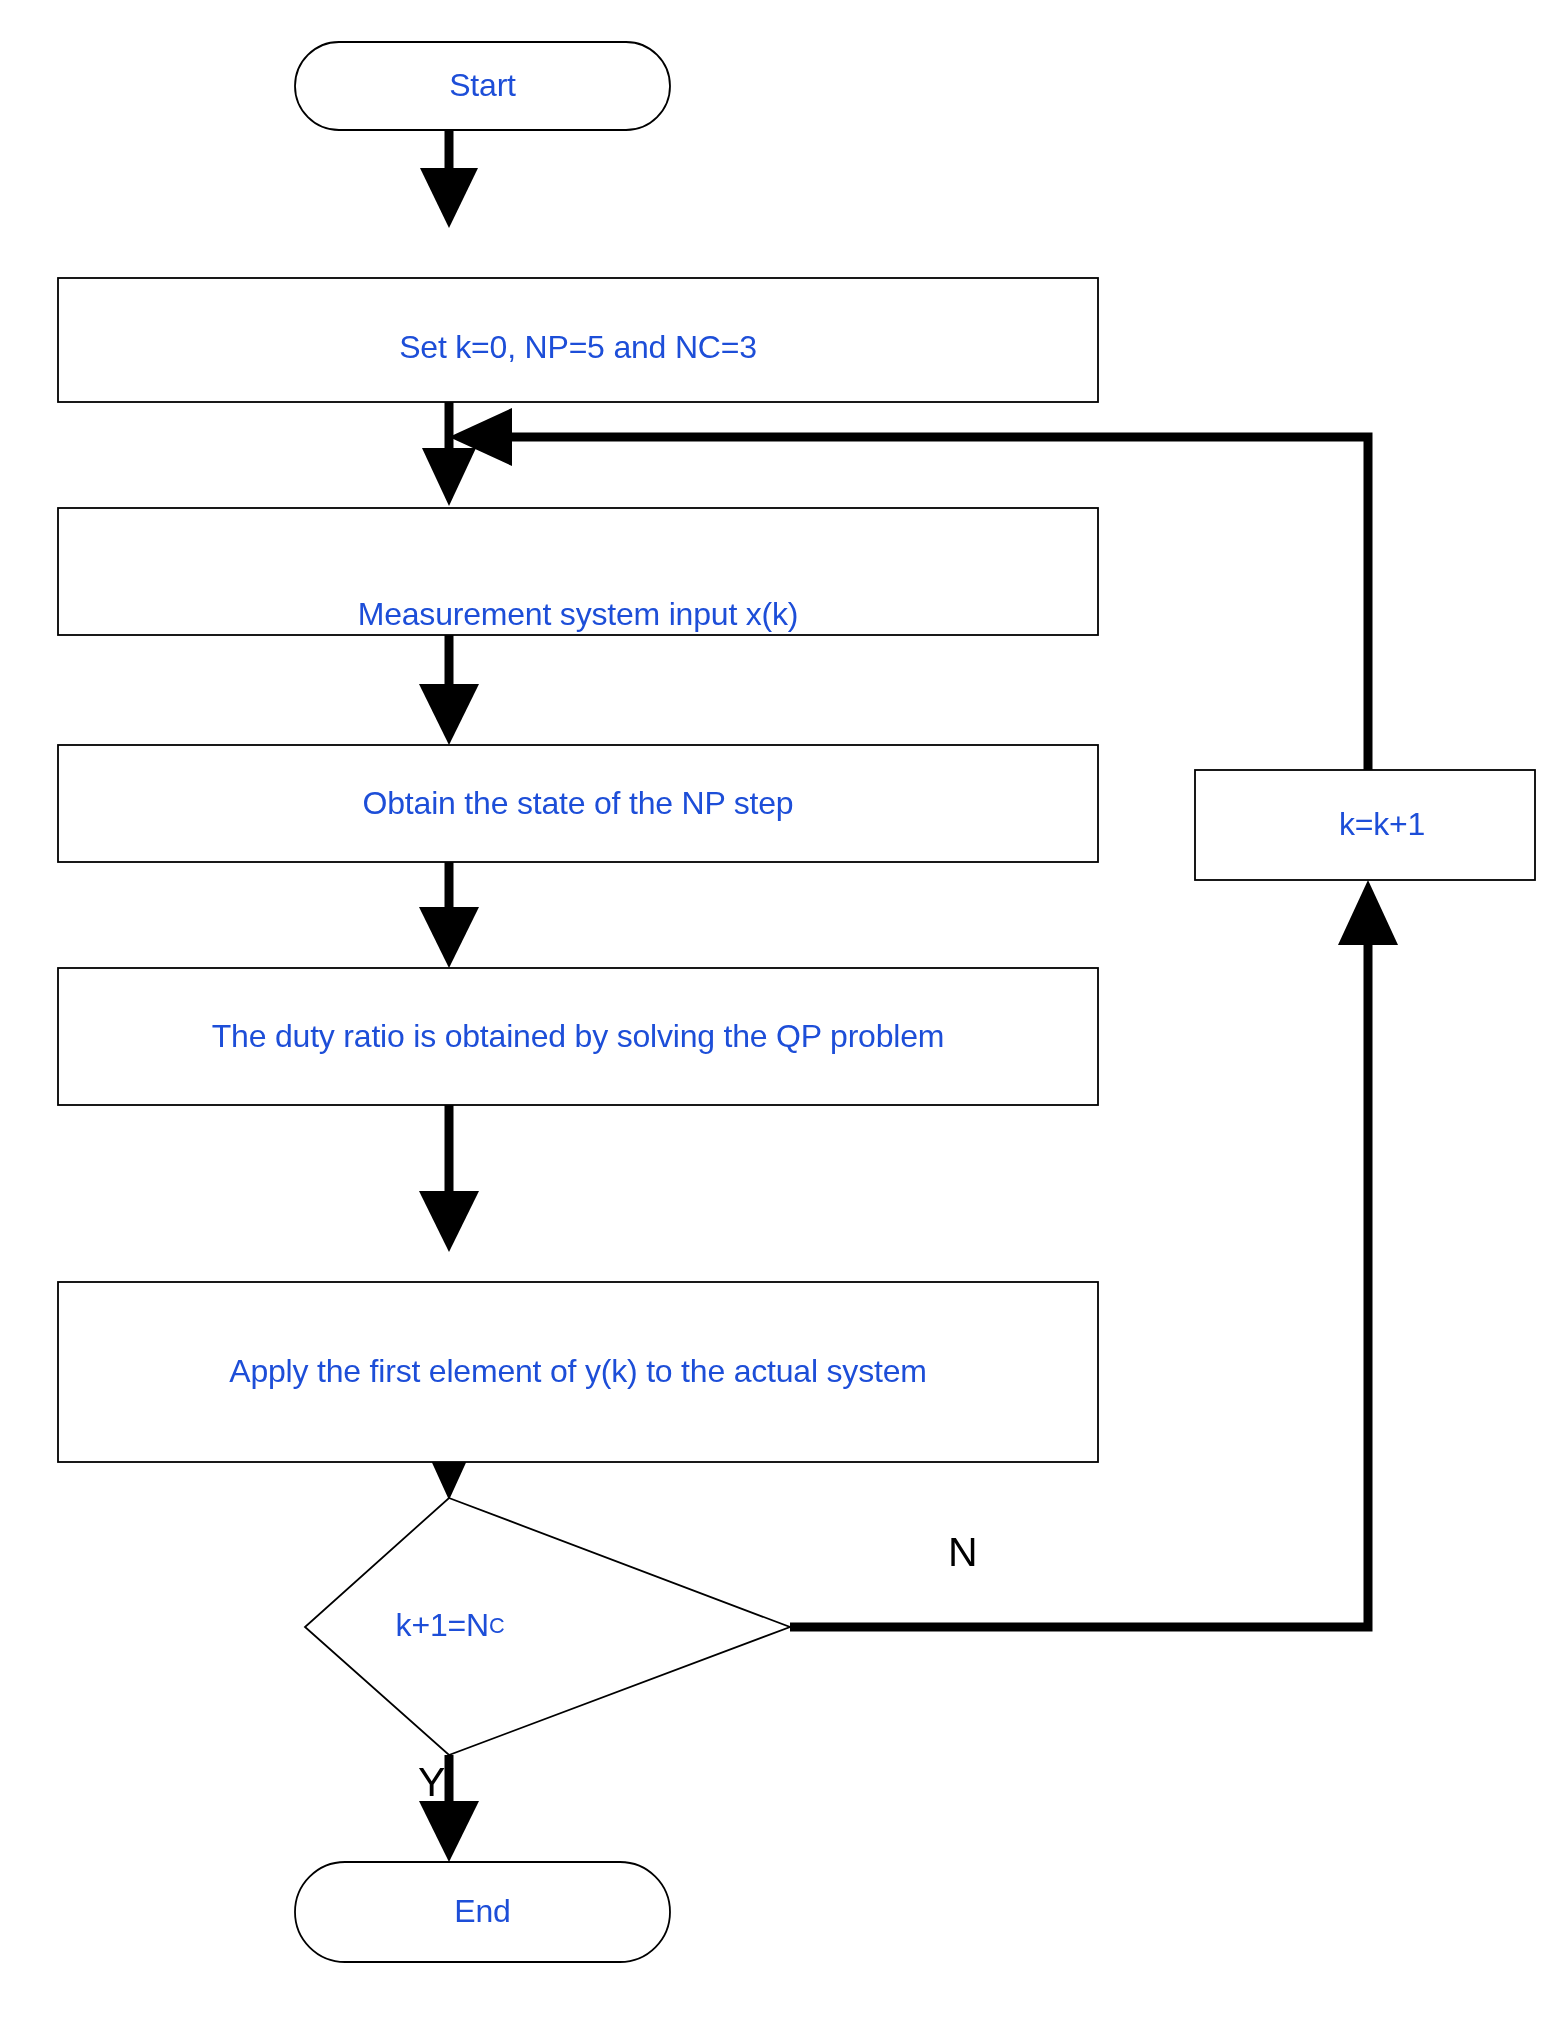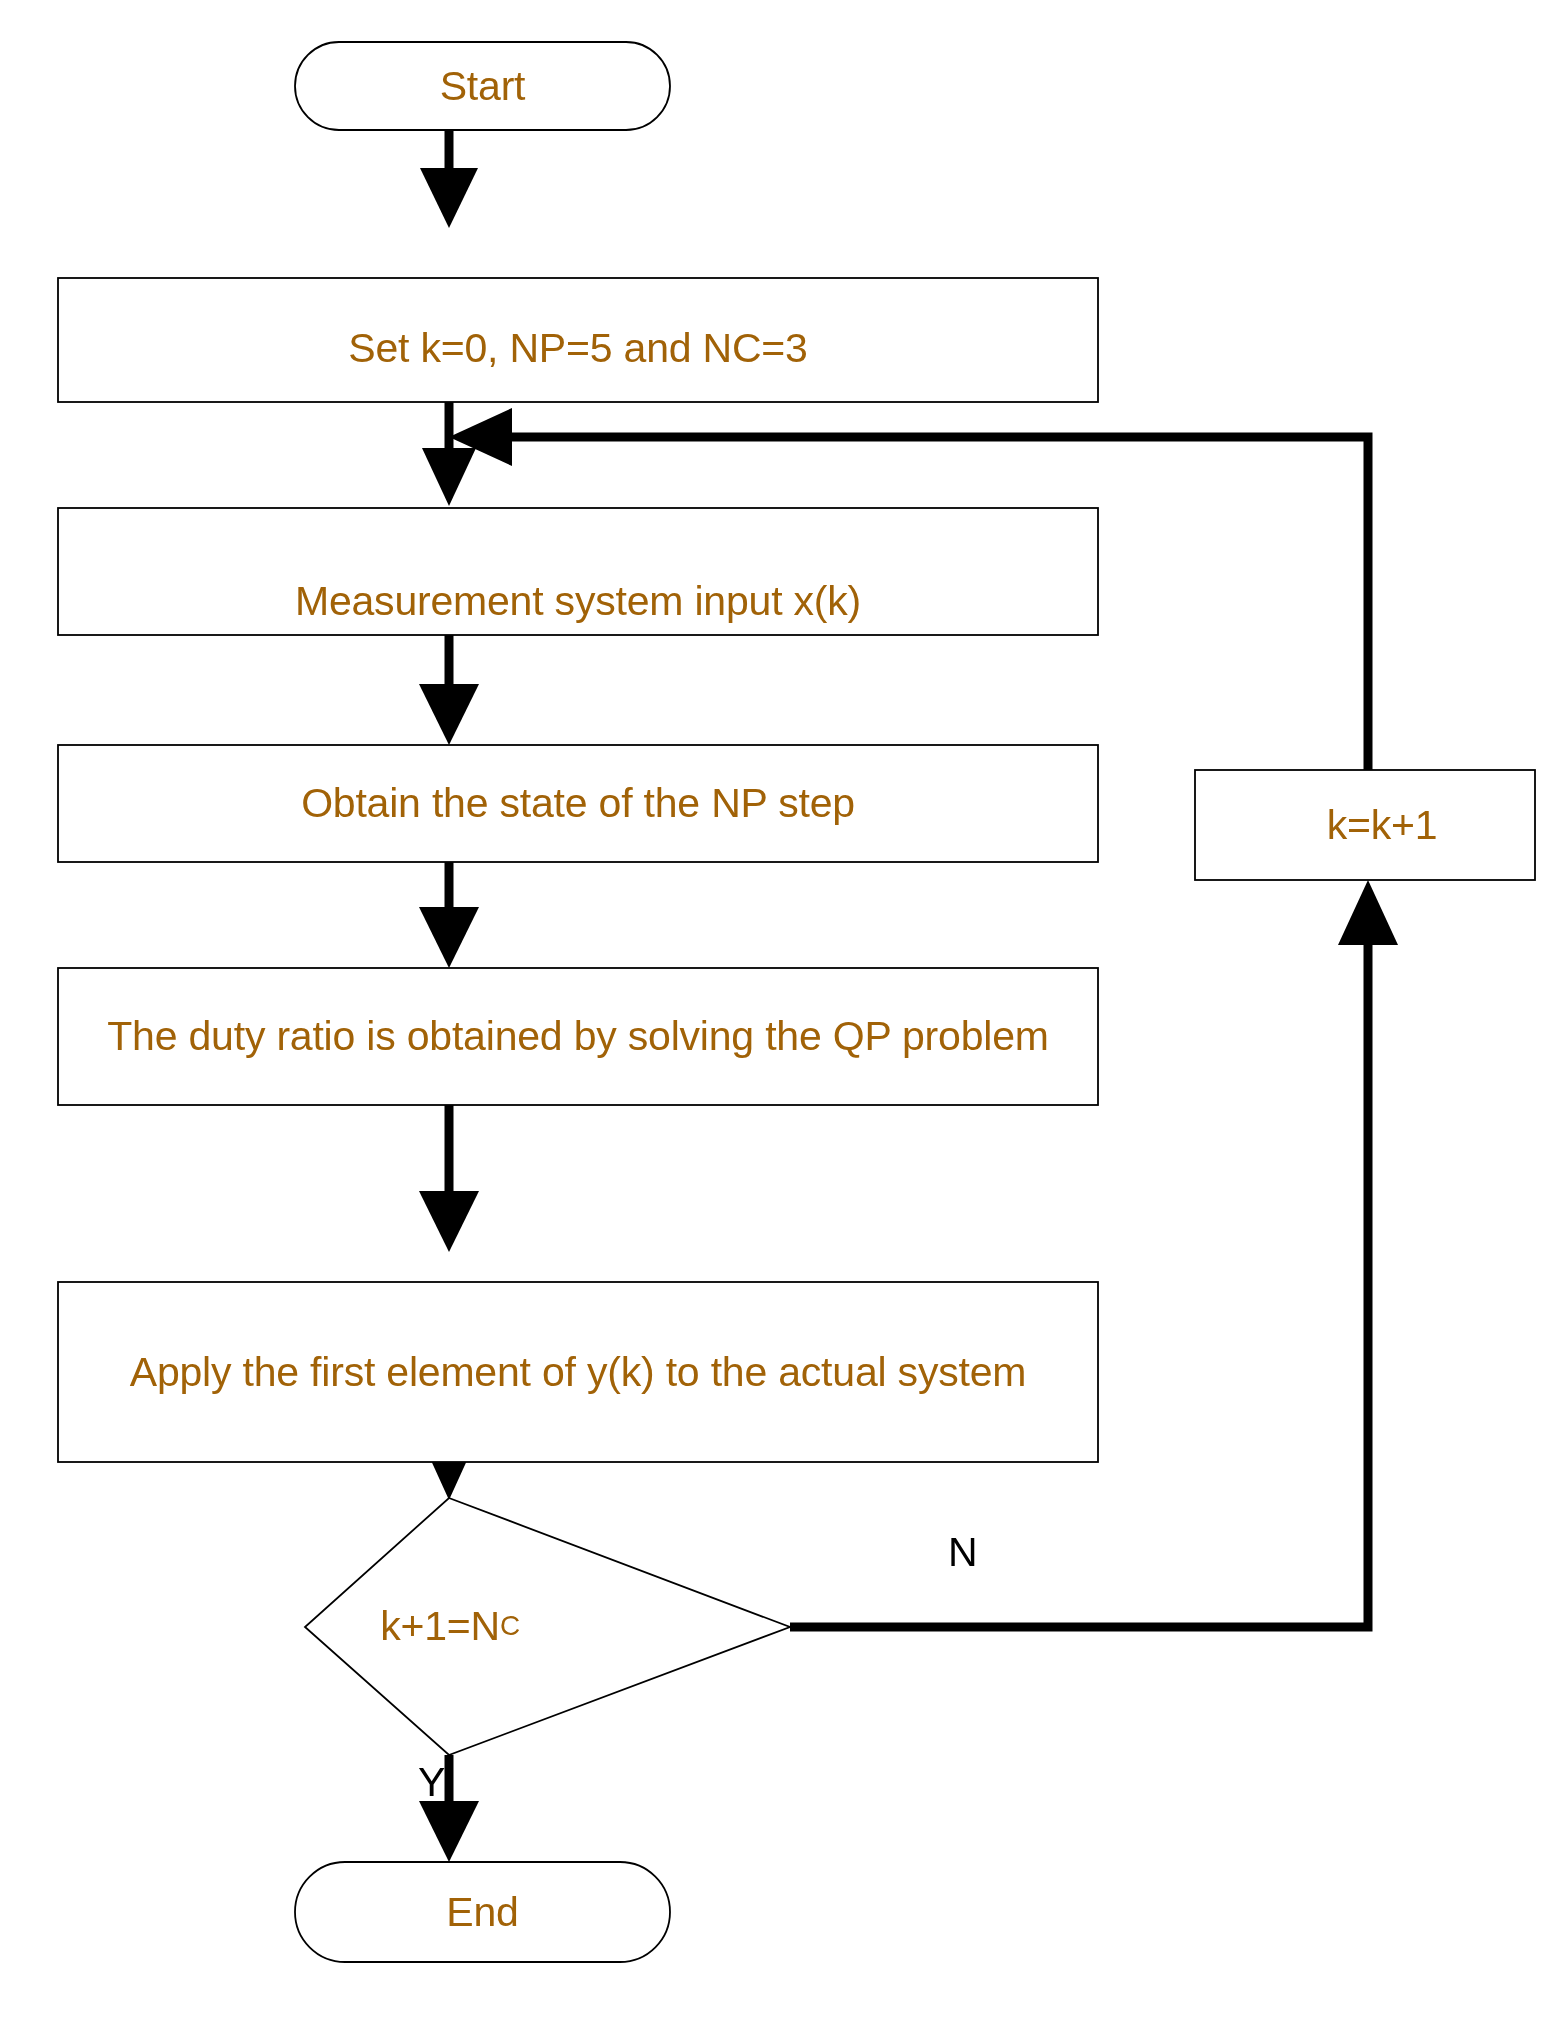--- a/index.html
+++ b/index.html
@@ -40,23 +40,23 @@
   .arrow-head {
     fill: #000000;
     stroke: none;
   }
   .node-label {
     position: absolute;
     display: flex;
     align-items: center;
     justify-content: center;
     text-align: center;
-    color: #a16207;
+    color: #1d4ed8;
     font-family: "Liberation Sans", sans-serif;
-    font-size: 41px;
+    font-size: 32px;
     line-height: 1.18;
     letter-spacing: -0.2px;
     white-space: pre-line;
     pointer-events: none;
   }
   .edge-label {
     position: absolute;
     color: #000000;
     font-family: "Liberation Sans", sans-serif;
     font-size: 41px;
@@ -137,21 +137,21 @@
     <rect class="node-shape-thin" x="1195" y="770" width="340" height="110"></rect>
 
     <rect class="node-shape-thin" x="295" y="1862" width="375" height="100" rx="50" ry="50"></rect>
 
   </svg>
 
   <div class="node-label" style="left:295px; top:42px; width:375px; height:88px;">Start</div>
 
   <div class="node-label" style="left:58px; top:278px; width:1040px; height:140px;">Set k=0, NP=5 and NC=3</div>
 
-  <div class="node-label" style="left:58px; top:523px; width:1040px; height:157px;">Measurement system input x(k)</div>
+  <div class="node-label" style="left:58px; top:536px; width:1040px; height:157px;">Measurement system input x(k)</div>
 
   <div class="node-label" style="left:58px; top:745px; width:1040px; height:117px;border-radius:25px;">Obtain the state of the NP step</div>
 
   <div class="node-label" style="left:78px; top:968px; width:1000px; height:137px;">The duty ratio is obtained by solving the QP problem</div>
 
   <div class="node-label" style="left:78px; top:1282px; width:1000px; height:180px;">Apply the first element of y(k) to the actual system</div>
 
   <div class="node-label" style="left:305px; top:1580px; width:290px; height:92px;">
     <span>k+1=N</span><span class="sub">C</span>
   </div>

